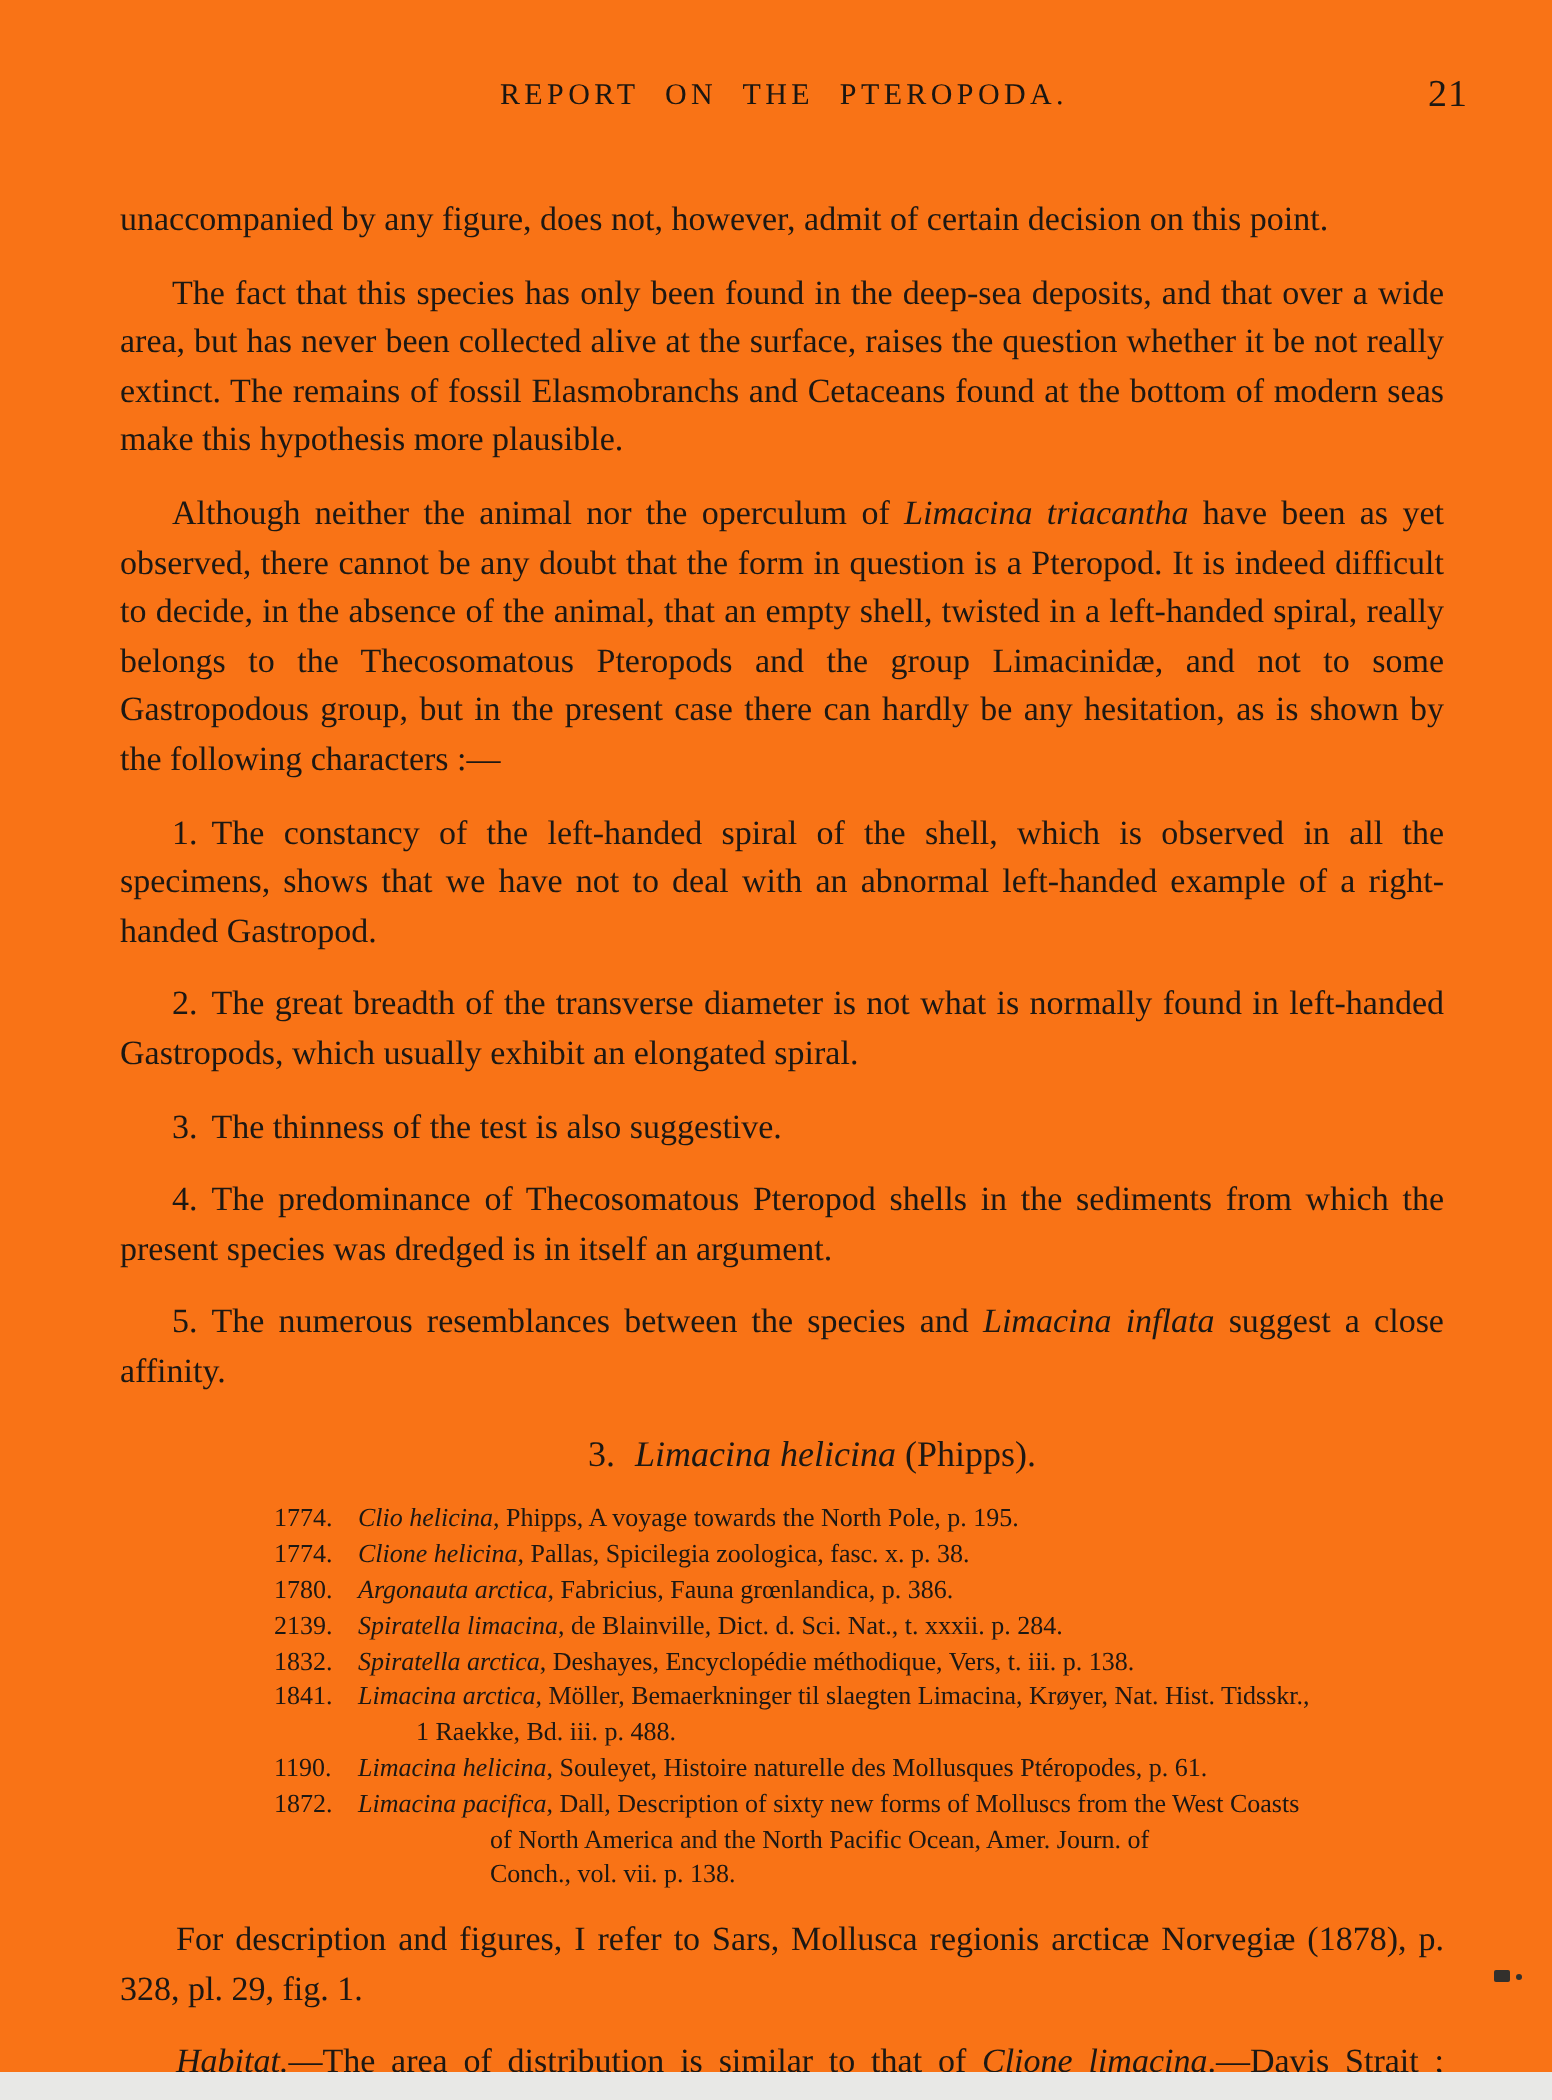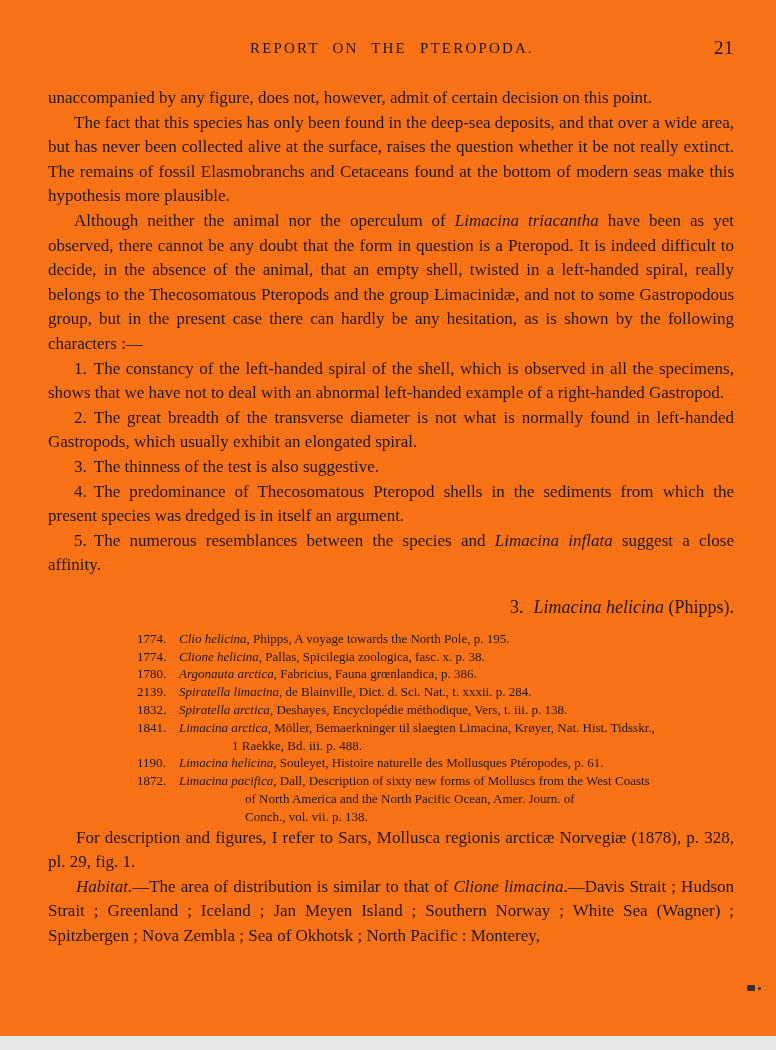--- a/index.html
+++ b/index.html
@@ -10,36 +10,36 @@
     color:#1d1813;
   }
   .header { position:absolute; top:40px; left:48px; right:40px; height:24px; }
   .running-title {
     text-align:center; font-size:15px; letter-spacing:2.2px; word-spacing:7px;
     color:#1b1611;
   }
   .page-number { position:absolute; right:2px; top:-3px; font-size:19px; letter-spacing:0.5px; }
 
   .content { position:absolute; left:48px; top:86px; width:686px; }
-  .content p { margin:0; font-size:17px; line-height:24.6px; text-align:justify; color:#1d1813; }
+  .content p { margin:12px; font-size:17px; line-height:24.6px; text-align:justify; color:#1d1813; }
   p.indent { text-indent:26px; }
   em { font-style:italic; }
   .pnum { margin-right:7px; }
 
   .section-heading {
     margin-top:16px; margin-left:30px; font-size:18px; line-height:26px;
-    text-align:right; white-space:nowrap;
+    text-align:center; white-space:nowrap;
   }
   .section-heading .num { margin-right:10px; }
 
   .refs { margin-top:10px; margin-left:89px; font-size:13px; line-height:17.8px; }
   .ref { white-space:nowrap; }
   .ref .year { display:inline-block; width:33px; margin-right:9px; }
   .ref-cont { white-space:nowrap; }
-  .cont-a { margin-left:95px; }
+  .cont-a { margin-left:71px; }
   .cont-b { margin-left:108px; }
 
   .closing-first { margin-top:11px; }
   .closing-first, .habitat { text-indent:28px; }
   .habitat { margin-top:3px;font-family:Liberation Serif, serif; }
 
   .speck { position:absolute; background:#33302c; }
   .speck-1 { left:747px; top:985px; width:8px; height:6px; border-radius:1px; }
   .speck-2 { left:758px; top:987px; width:3px; height:3px; border-radius:50%; }
 </style>

